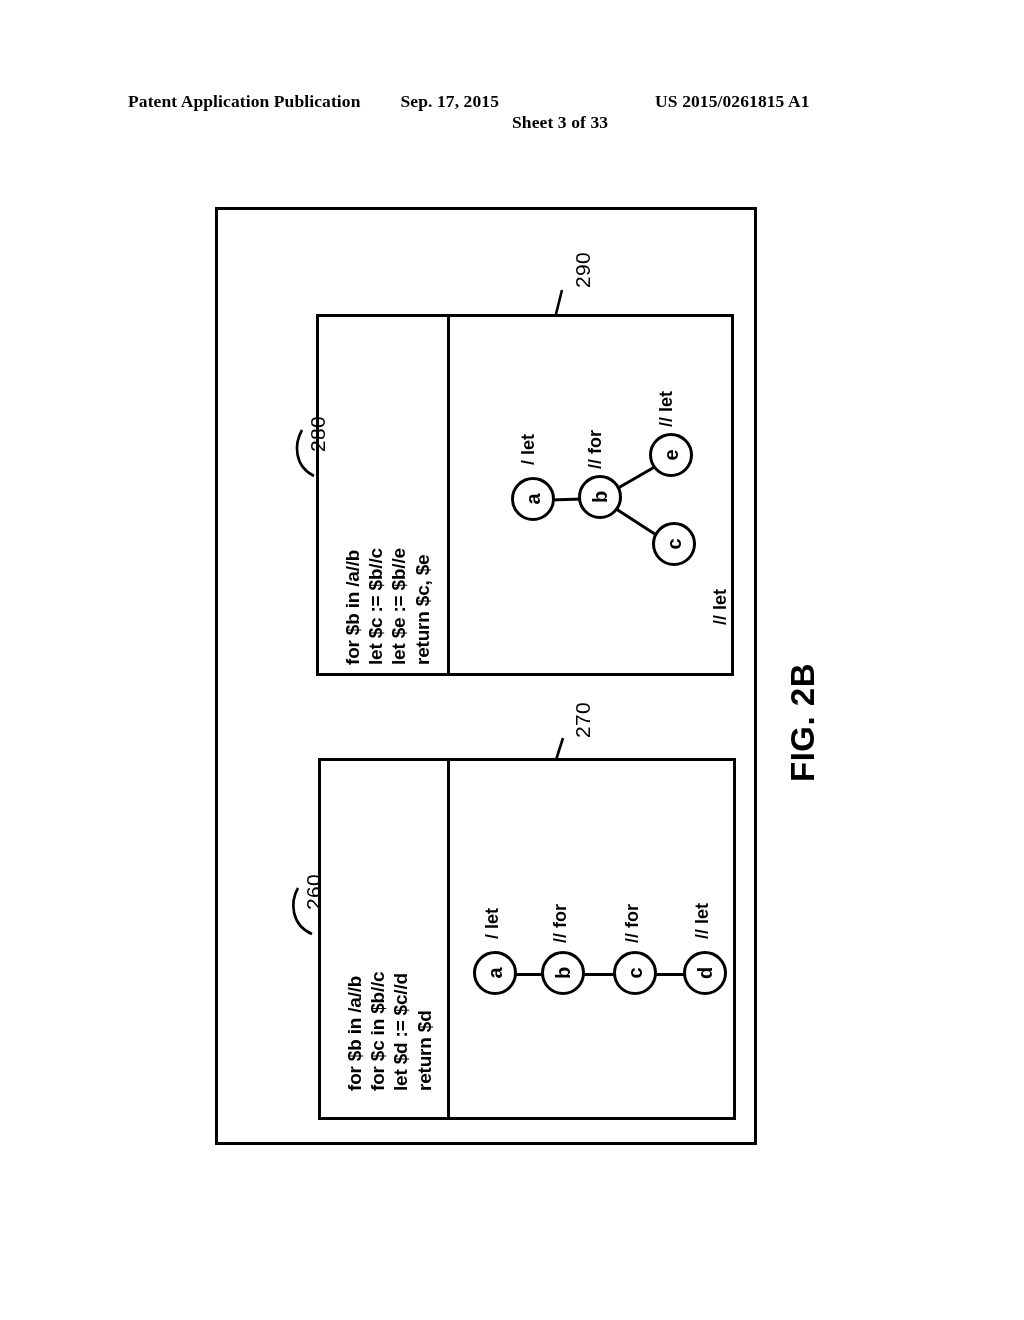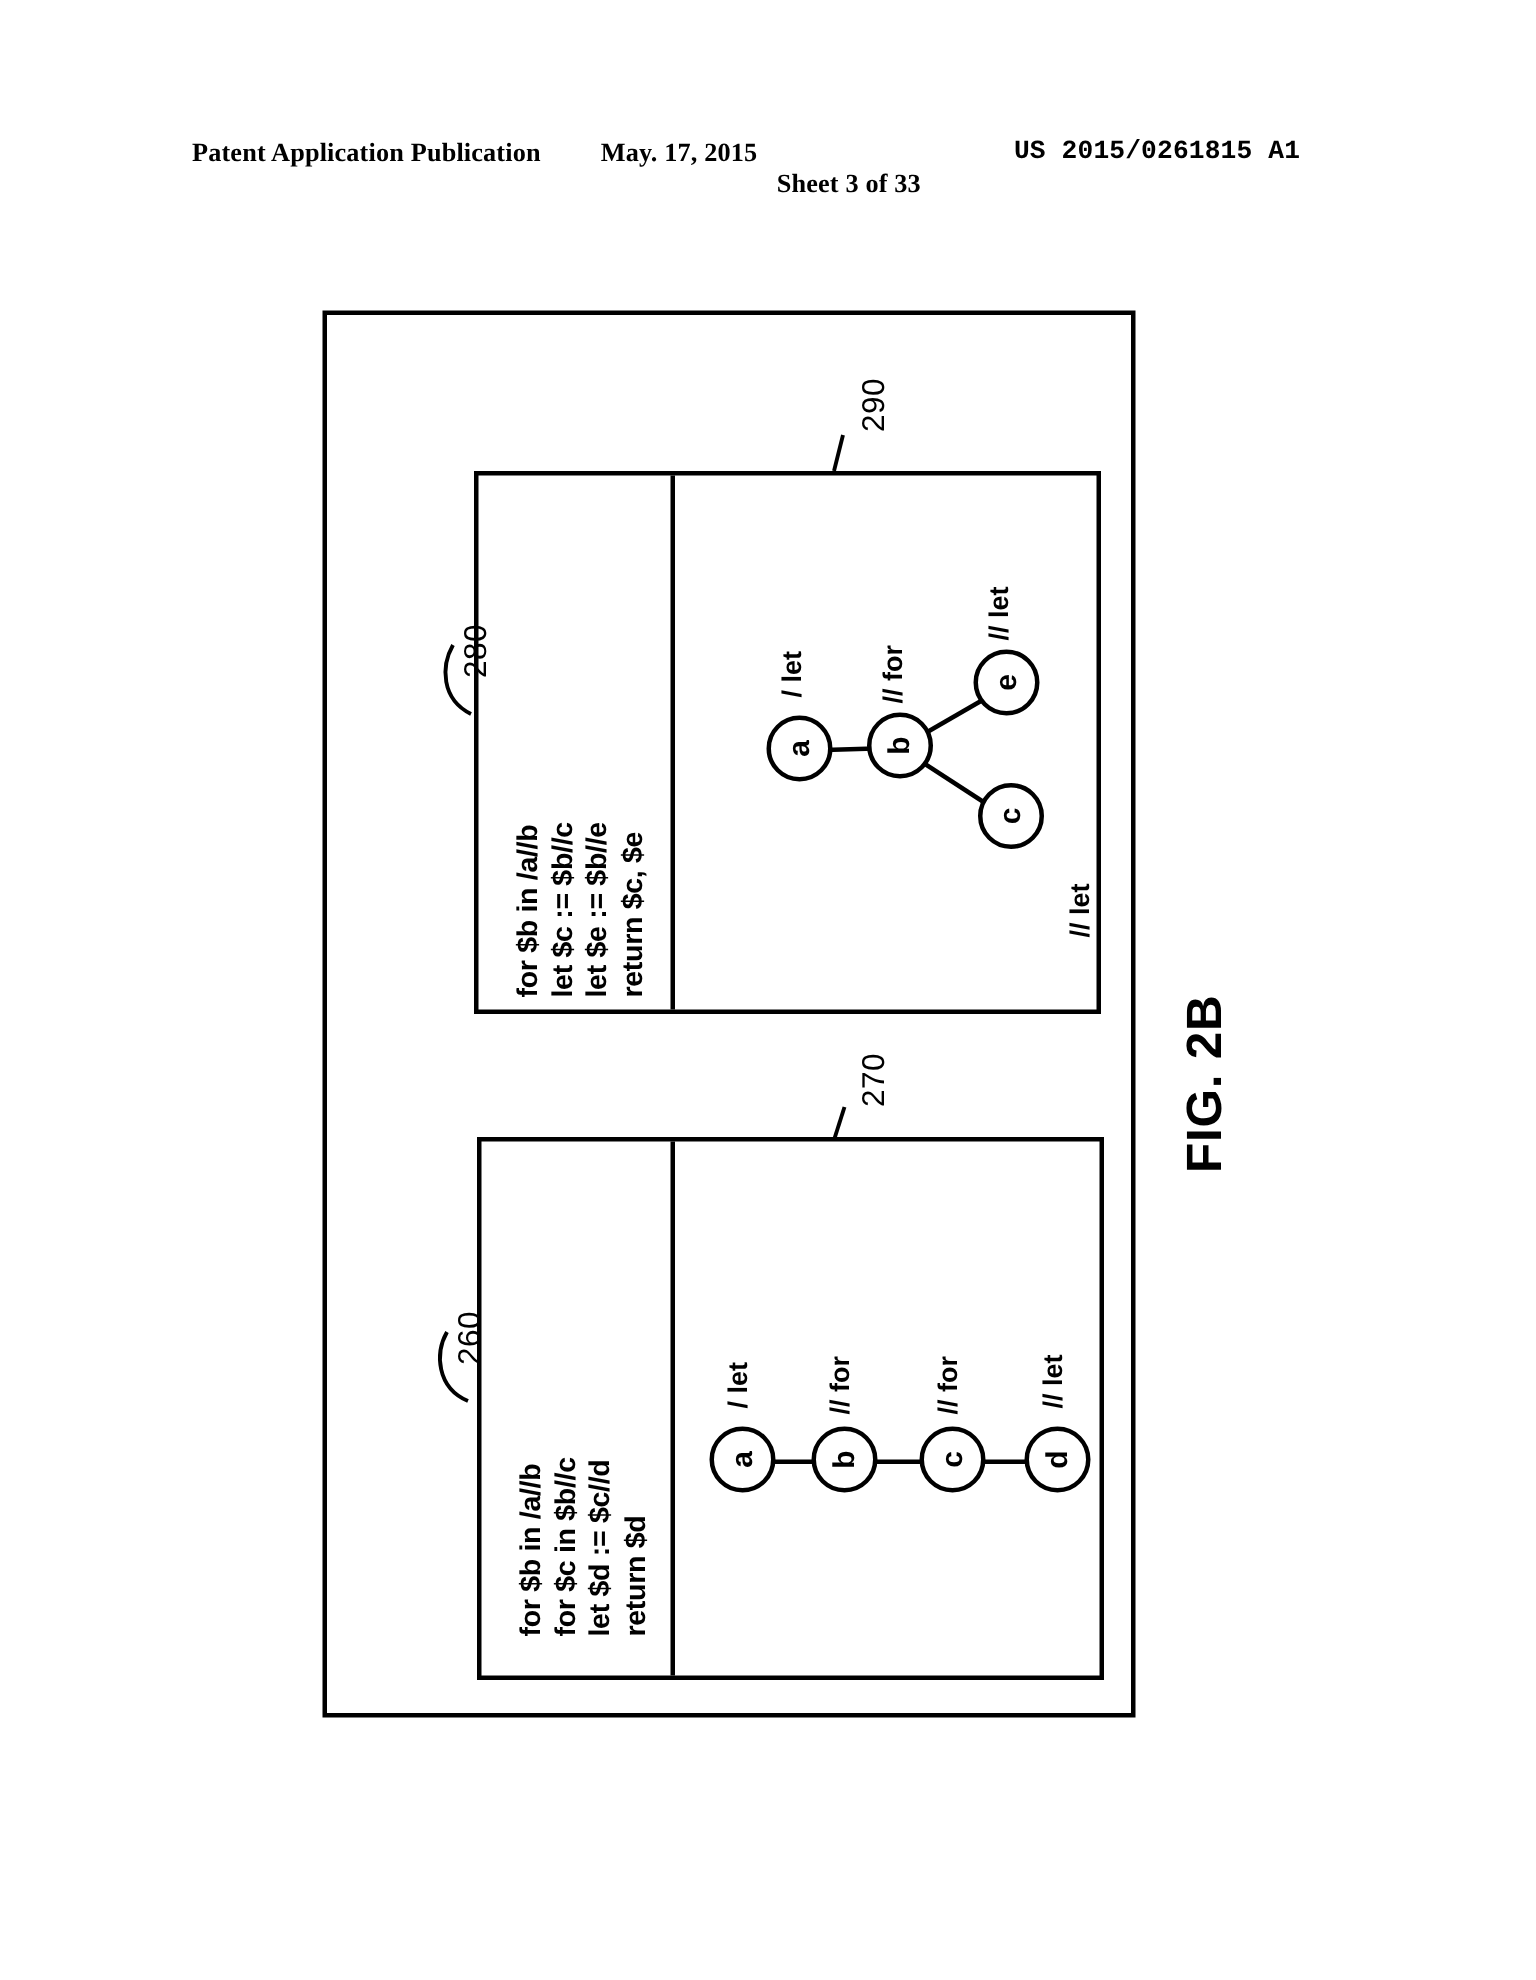--- a/index.html
+++ b/index.html
@@ -27,21 +27,21 @@
     font-weight: bold;
     font-size: 17.5px;
     letter-spacing: 0.1px;
     white-space: nowrap;
     display: flex;
     align-items: center;
   }
   .pat-header .h-pub   { }
   .pat-header .h-date  { margin-left: 40px; }
   .pat-header .h-sheet { margin-left: 13px; margin-top: 43px; }
-  .pat-header .h-num   { margin-left: 62px; font-family: Liberation Mono, monospace; }
+  .pat-header .h-num   { margin-left: 47px; }
 
   
   .outer-frame {
     position: absolute;
     left: 215px;
     top: 207px;
     width: 542px;
     height: 938px;
     border: 3.5px solid #000000;
     box-sizing: border-box;
@@ -191,21 +191,21 @@
     font-size: 33px;
     letter-spacing: 0.5px;
     line-height: 1;
   }
 </style>
 </head>
 <body>
 
 <div class="pat-header">
   <span class="h-pub">Patent Application Publication</span>
-  <span class="h-date">May. 17, 2015</span>
+  <span class="h-date">Sep. 17, 2015</span>
   <span class="h-sheet">Sheet 3 of 33</span>
   <span class="h-num">US 2015/0261815 A1</span>
 </div>
 
 <div class="outer-frame">
 
   <div class="panel panel-290">
     <div class="panel-divider"></div>
 
     <div class="code-block">

